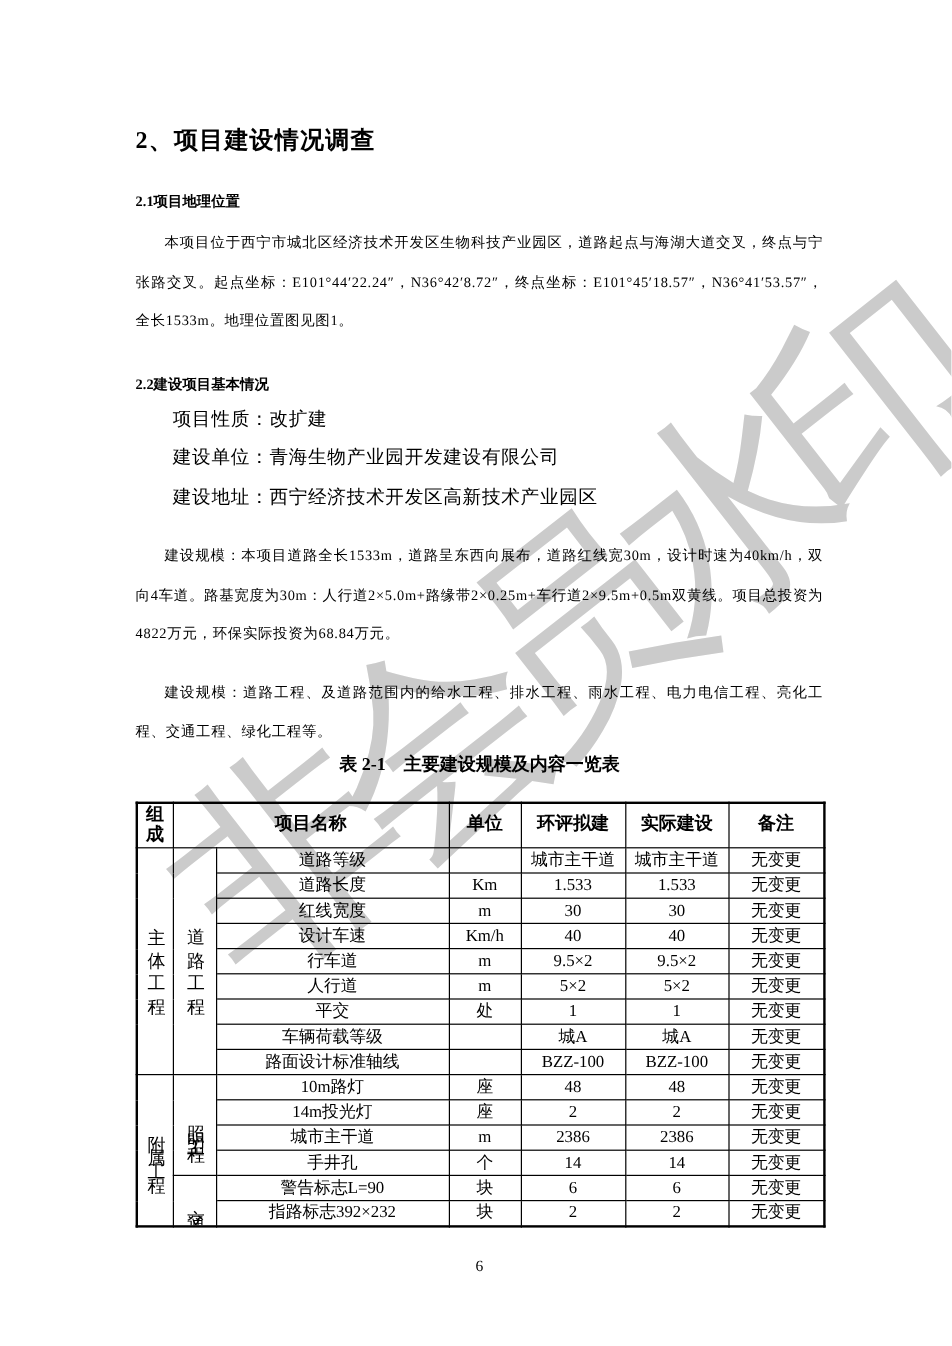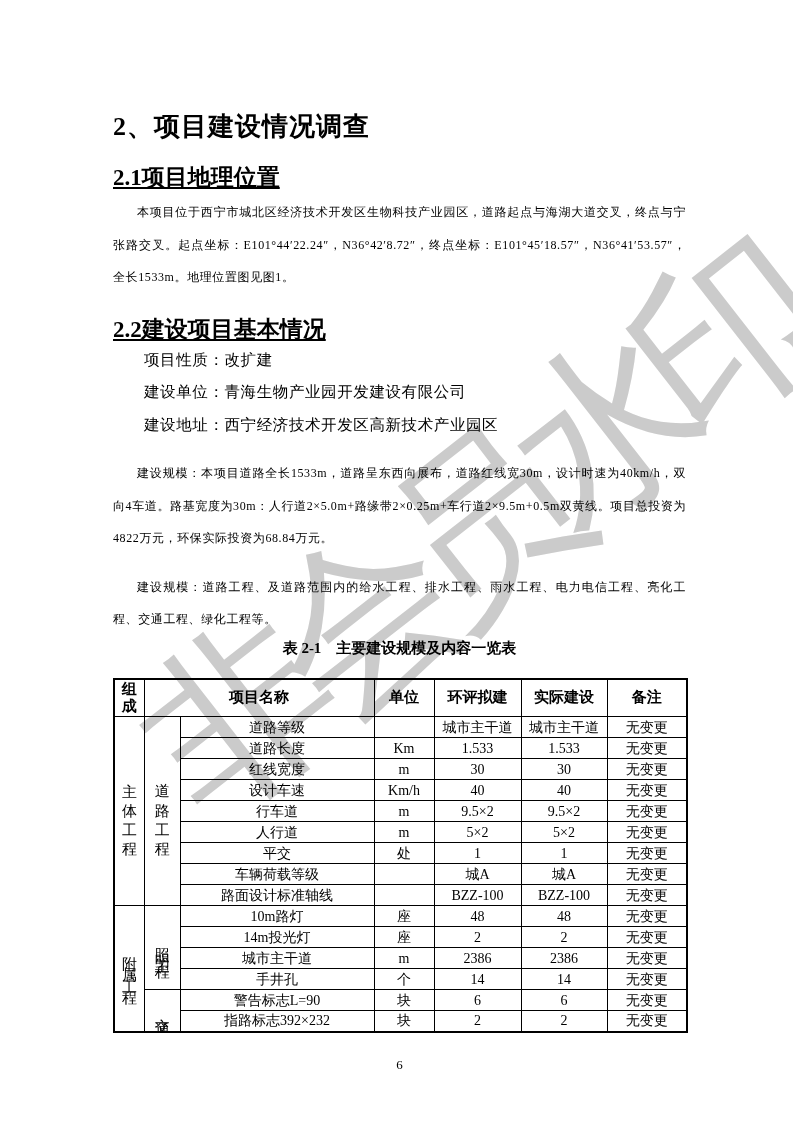--- a/index.html
+++ b/index.html
@@ -11,22 +11,22 @@
     font-family:"Liberation Serif","DejaVu Serif",serif;
   }
   .watermark {
     position:absolute; left:168px; top:680px; z-index:0;
     font-size:185px; line-height:185px; letter-spacing:-30px;
     color:#cbcbcb; white-space:nowrap;
     transform-origin:0 50%; transform:rotate(-38deg);
     user-select:none;
   }
   .content { position:relative; z-index:1; padding:104px 107px 0 113px; }
-  .doc-heading { font-size:26px; font-weight:bold; line-height:26px; letter-spacing:1px;margin-top:10px; }
-  .sec-title { font-size:23px; font-weight:bold; line-height:24px; margin-top:26px;text-decoration:underline; }
+  .doc-heading { font-size:20px; font-weight:bold; line-height:26px; letter-spacing:1px; }
+  .sec-title { font-size:12px; font-weight:bold; line-height:24px; margin-top:26px; }
   .sec-title.second { margin-top:24px; }
   .para {
     font-size:12px; line-height:32.5px; text-align:justify;
     text-indent:2em; letter-spacing:0.6px; margin-top:6px;
   }
   .info-line { font-size:15.5px; line-height:32.5px; text-indent:2em; letter-spacing:0.6px; }
   .info-block { margin-top:2px; }
   .scale-para, .content-para { margin-top:16px; }
   .table-title { text-align:center; font-size:15px; font-weight:bold; line-height:20px; margin-top:2px; }
   table.main { border-collapse:collapse; table-layout:fixed; width:573px; margin-top:20px; border:2px solid #000; }

